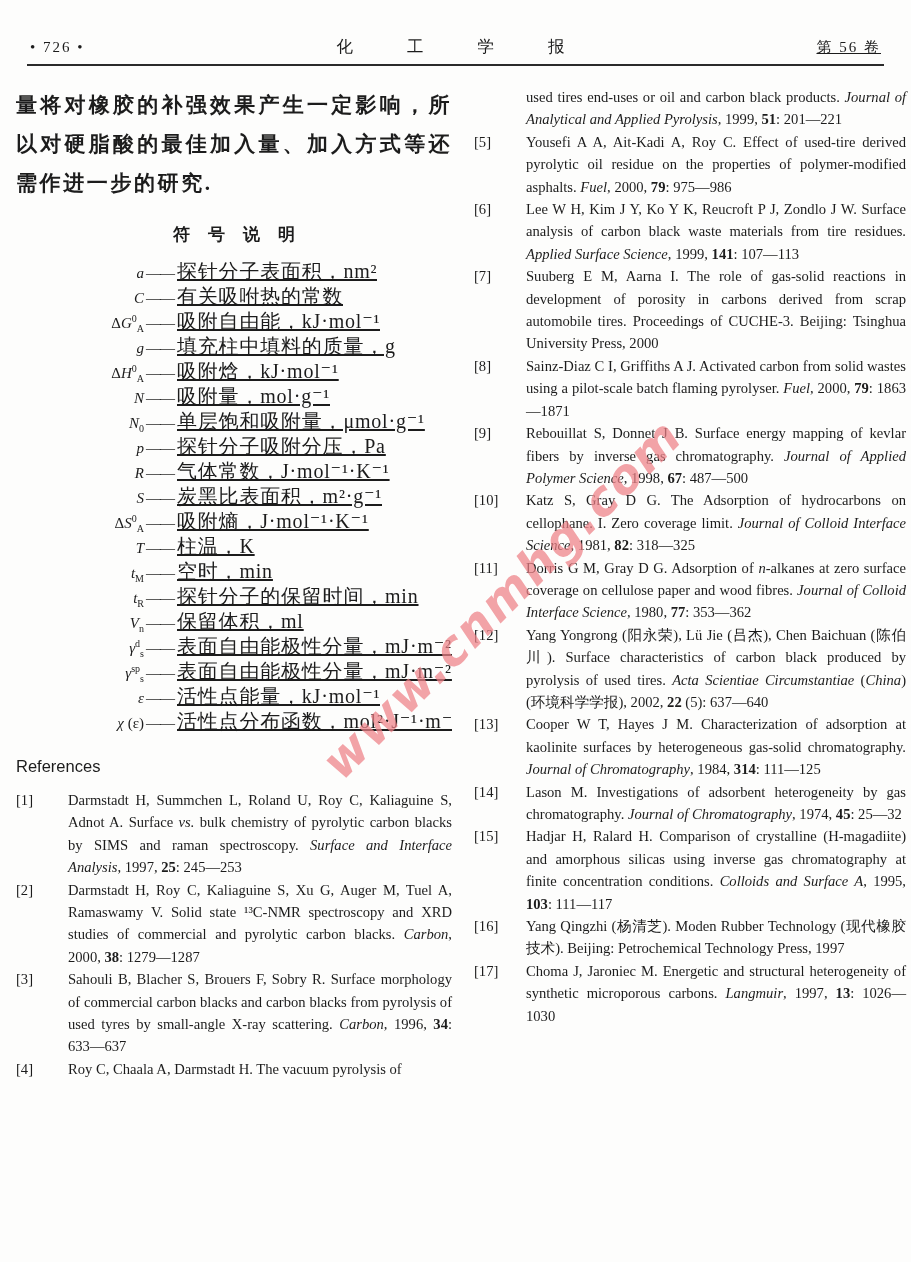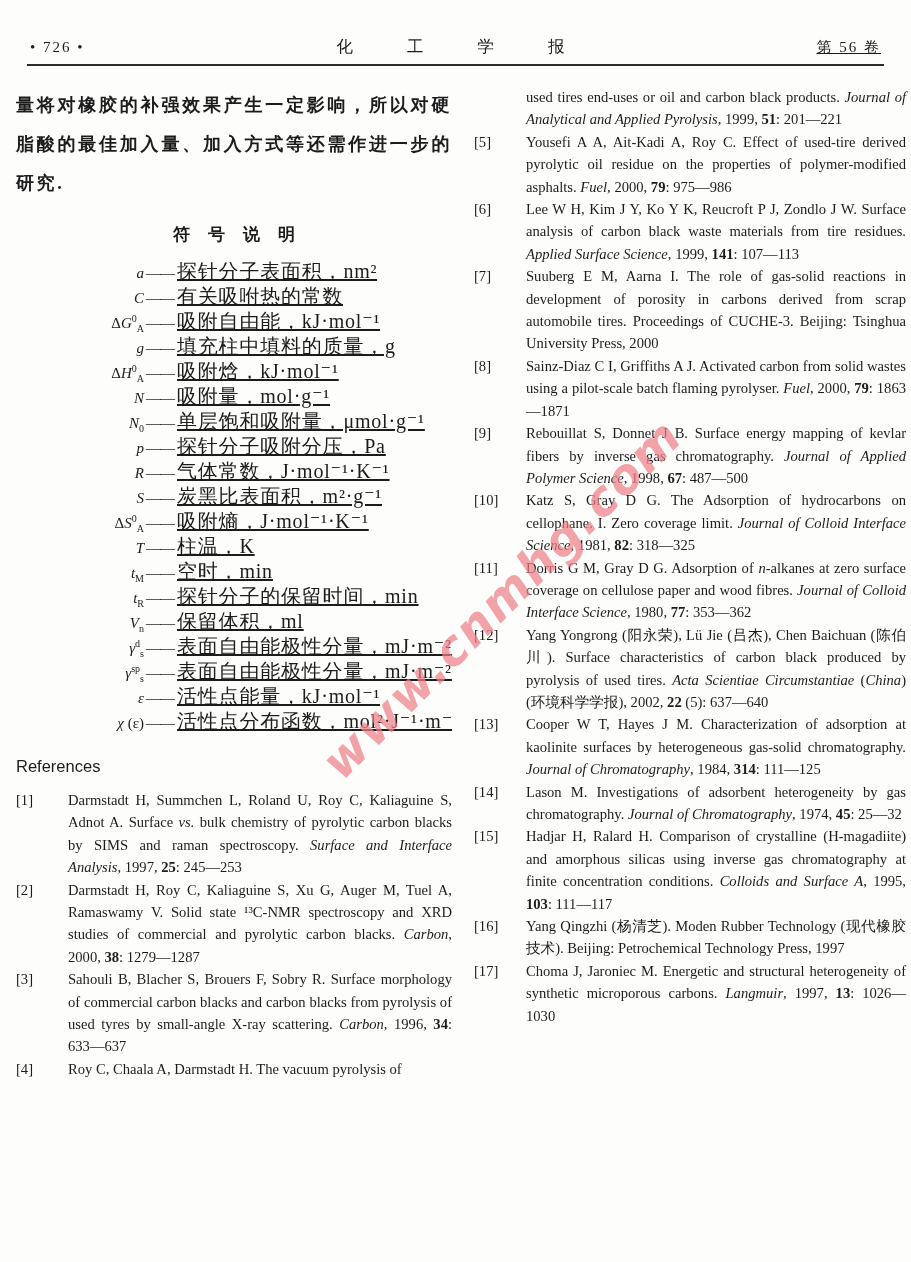--- a/index.html
+++ b/index.html
@@ -17,21 +17,21 @@
   .page-number{letter-spacing:2px;text-align:center;}
   .journal-title{display:flex;}
   .journal-title span{margin:0 27px;font-size:16.5px;}
   .volume-label{letter-spacing:2px;text-decoration:underline;}
   .rule{position:absolute;top:64px;left:27px;right:27px;border-top:2px solid #2b2b2b;}
   
   .col-left{position:absolute;top:86px;left:16px;width:436px;}
   .col-right{position:absolute;top:86px;left:474px;width:432px;font-family:Liberation Serif, serif;}
   
   .intro{
-    font-size:18px;line-height:39px;letter-spacing:2.6px;
+    font-size:21px;line-height:39px;letter-spacing:2.6px;
     text-align:justify;font-weight:600;margin:0;
   }
   
   .sym-head{display:flex;justify-content:center;font-weight:700;font-size:17px;margin:20px 0 12px;}
   .sym-head span{margin:0 9px;}
   .sym-list{margin-top:4px;}
   .sym-row{display:flex;align-items:baseline;height:25px;font-size:15px;white-space:nowrap;}
   .sym-cell{width:128px;text-align:right;flex:none;}
   .sym-main{font-style:italic;}
   .sym-cell sup,.sym-cell sub{font-size:10px;font-style:normal;}

